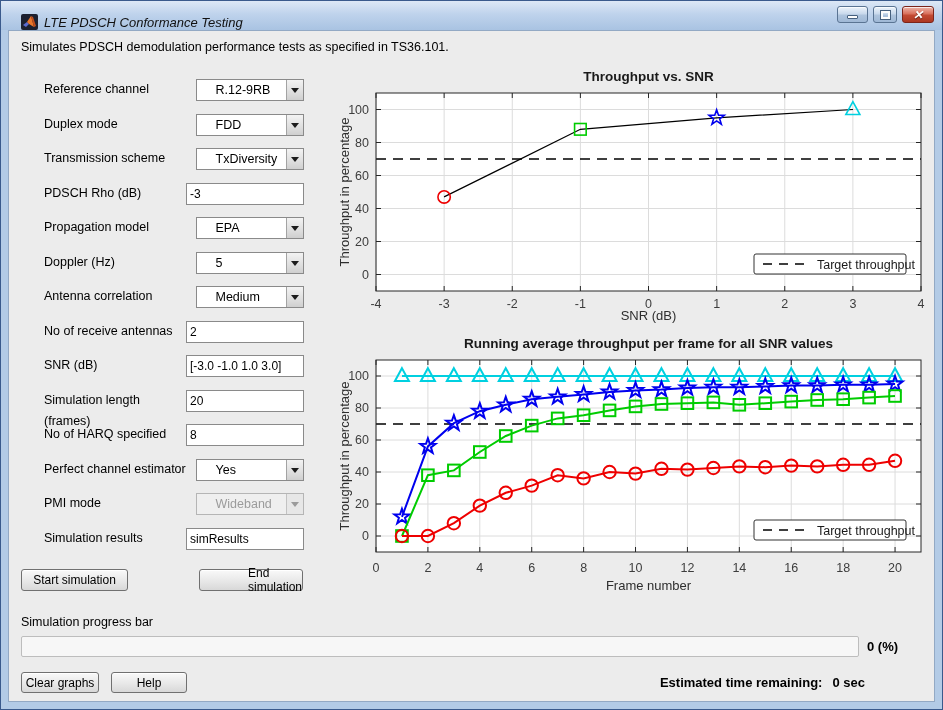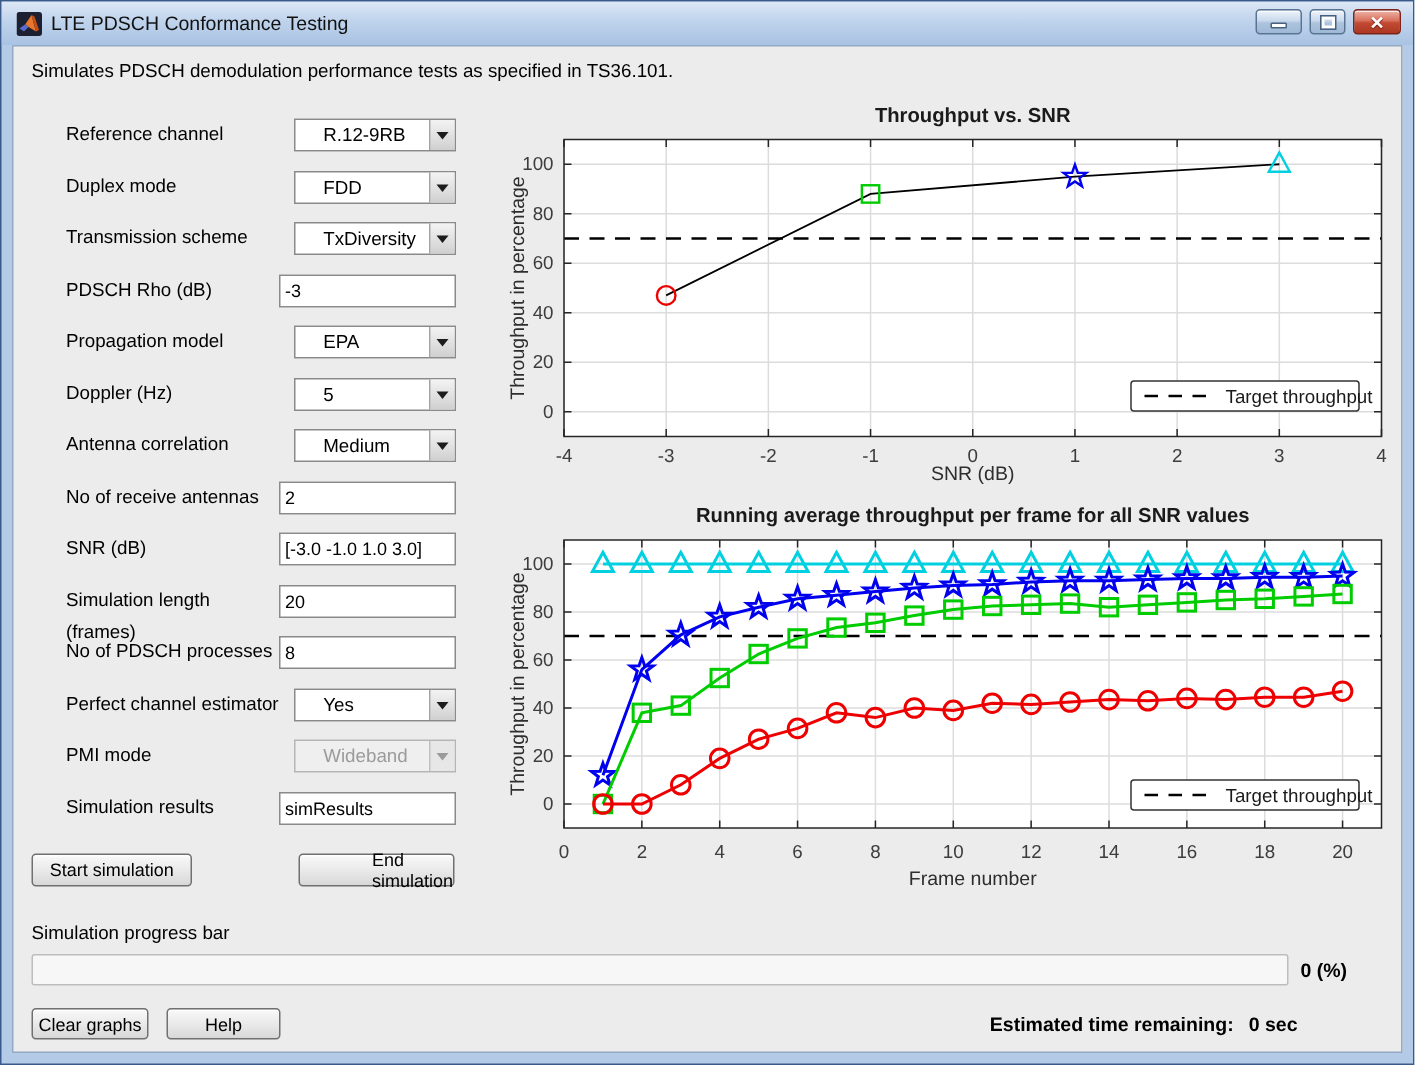--- a/index.html
+++ b/index.html
@@ -5,21 +5,21 @@
   * { margin:0; padding:0; box-sizing:border-box; }
   html,body { font-family:"Liberation Sans", sans-serif; background:#fff; }
 
   .window {
     position:relative; width:943px; height:710px;
     border:1px solid #3a5a8c; background:#b3cbe6; overflow:hidden;
   }
   .titlebar {
     position:absolute; left:0; top:0; right:0; height:29px;
     background:linear-gradient(180deg,#dde8f6 0%,#bfd3ec 45%,#a9c3e2 100%);
-    display:flex; align-items:center; padding:0 10px;
+    display:flex; align-items:flex-end; padding:0 20px;font-style:italic;
   }
   .titlebar .app-icon { width:17px; height:16px; margin-right:6px; flex:0 0 auto; }
   .titlebar .title-text { font-size:13px; color:#111; }
   .winbtns { position:absolute; right:8px; top:5px; display:flex; gap:5px; }
   .wbtn {
     height:17px; border:1px solid #5a7493; border-radius:3px;
     background:linear-gradient(180deg,#eef4fb 0%,#c9d9ec 45%,#aec4dd 55%,#9fb8d6 100%);
     box-shadow:inset 0 1px 0 rgba(255,255,255,.75);
     display:flex; align-items:center; justify-content:center;
   }
@@ -192,21 +192,21 @@
         <span class="lbl">SNR (dB)</span>
         <input class="ti" value="[-3.0 -1.0 1.0 3.0]" style="">
       </div>
 
       <div class="frow">
         <span class="lbl">Simulation length (frames)</span>
         <input class="ti" value="20" style="">
       </div>
 
       <div class="frow">
-        <span class="lbl">No of PDSCH processes</span>
+        <span class="lbl">No of HARQ specified</span>
         <input class="ti" value="8" style="">
       </div>
 
       <div class="frow">
         <span class="lbl">Perfect channel estimator</span>
         <div class="dd">
           <span class="dd-val">Yes</span>
           <span class="dd-btn">
               <span class="dd-arrow"></span>
             </span>

